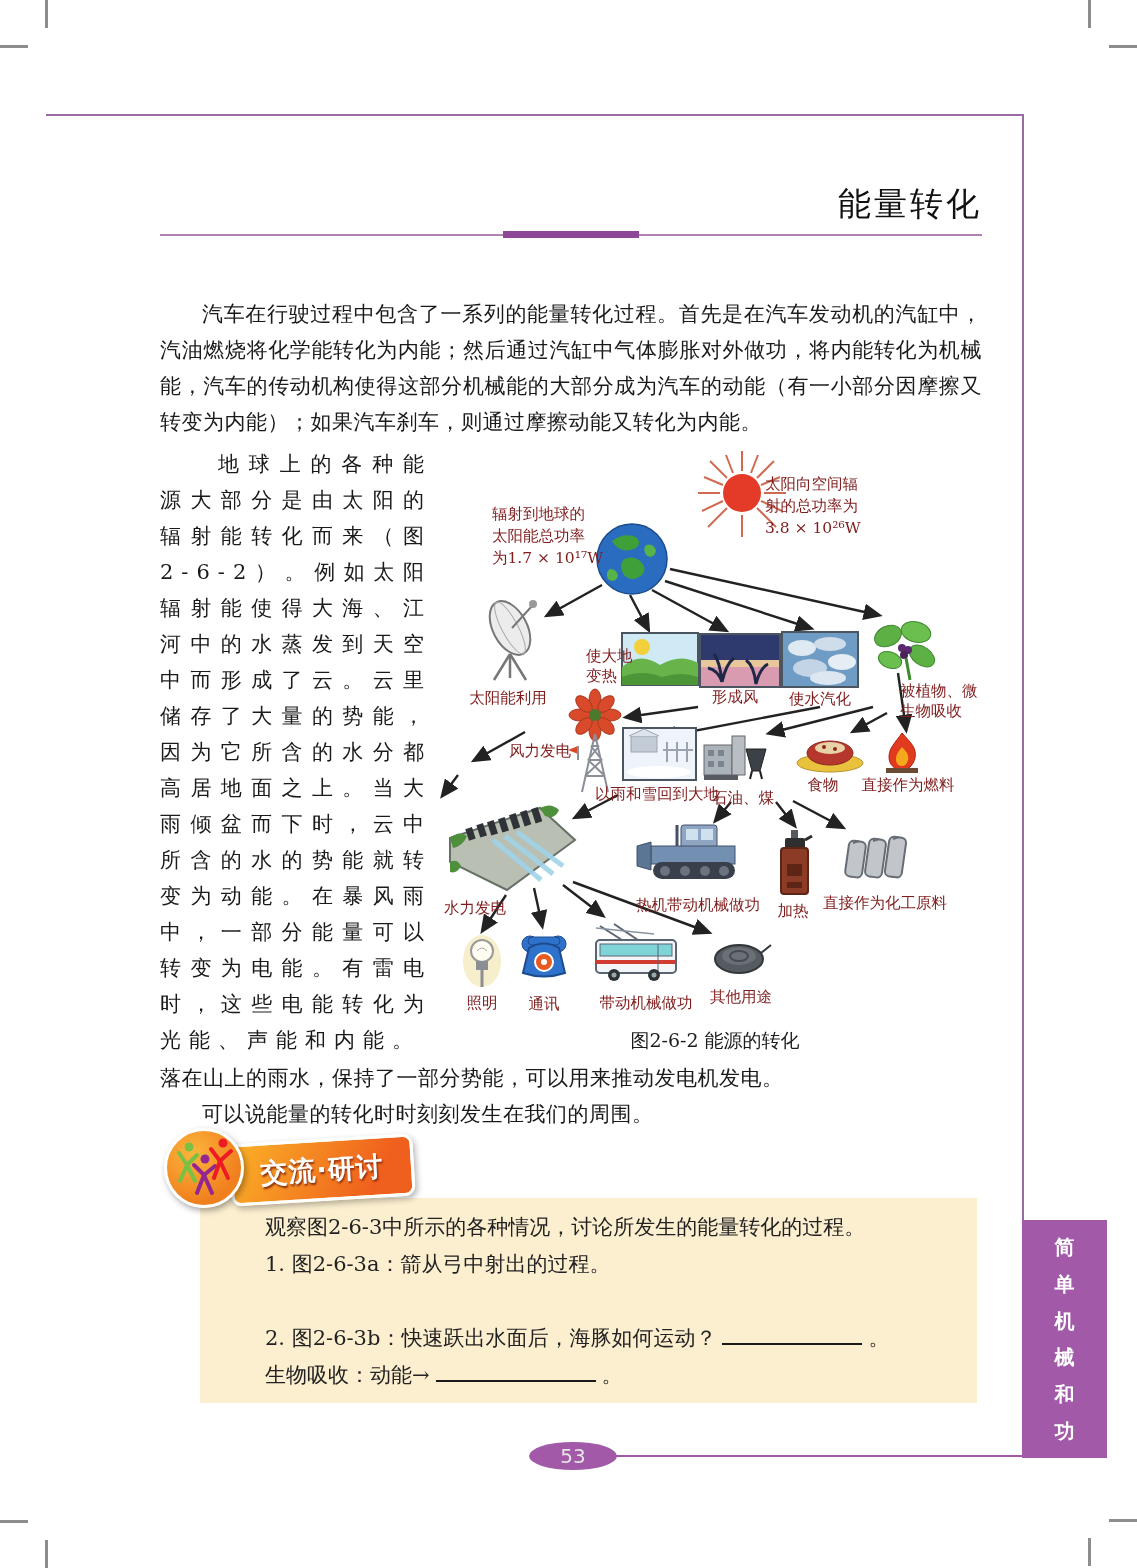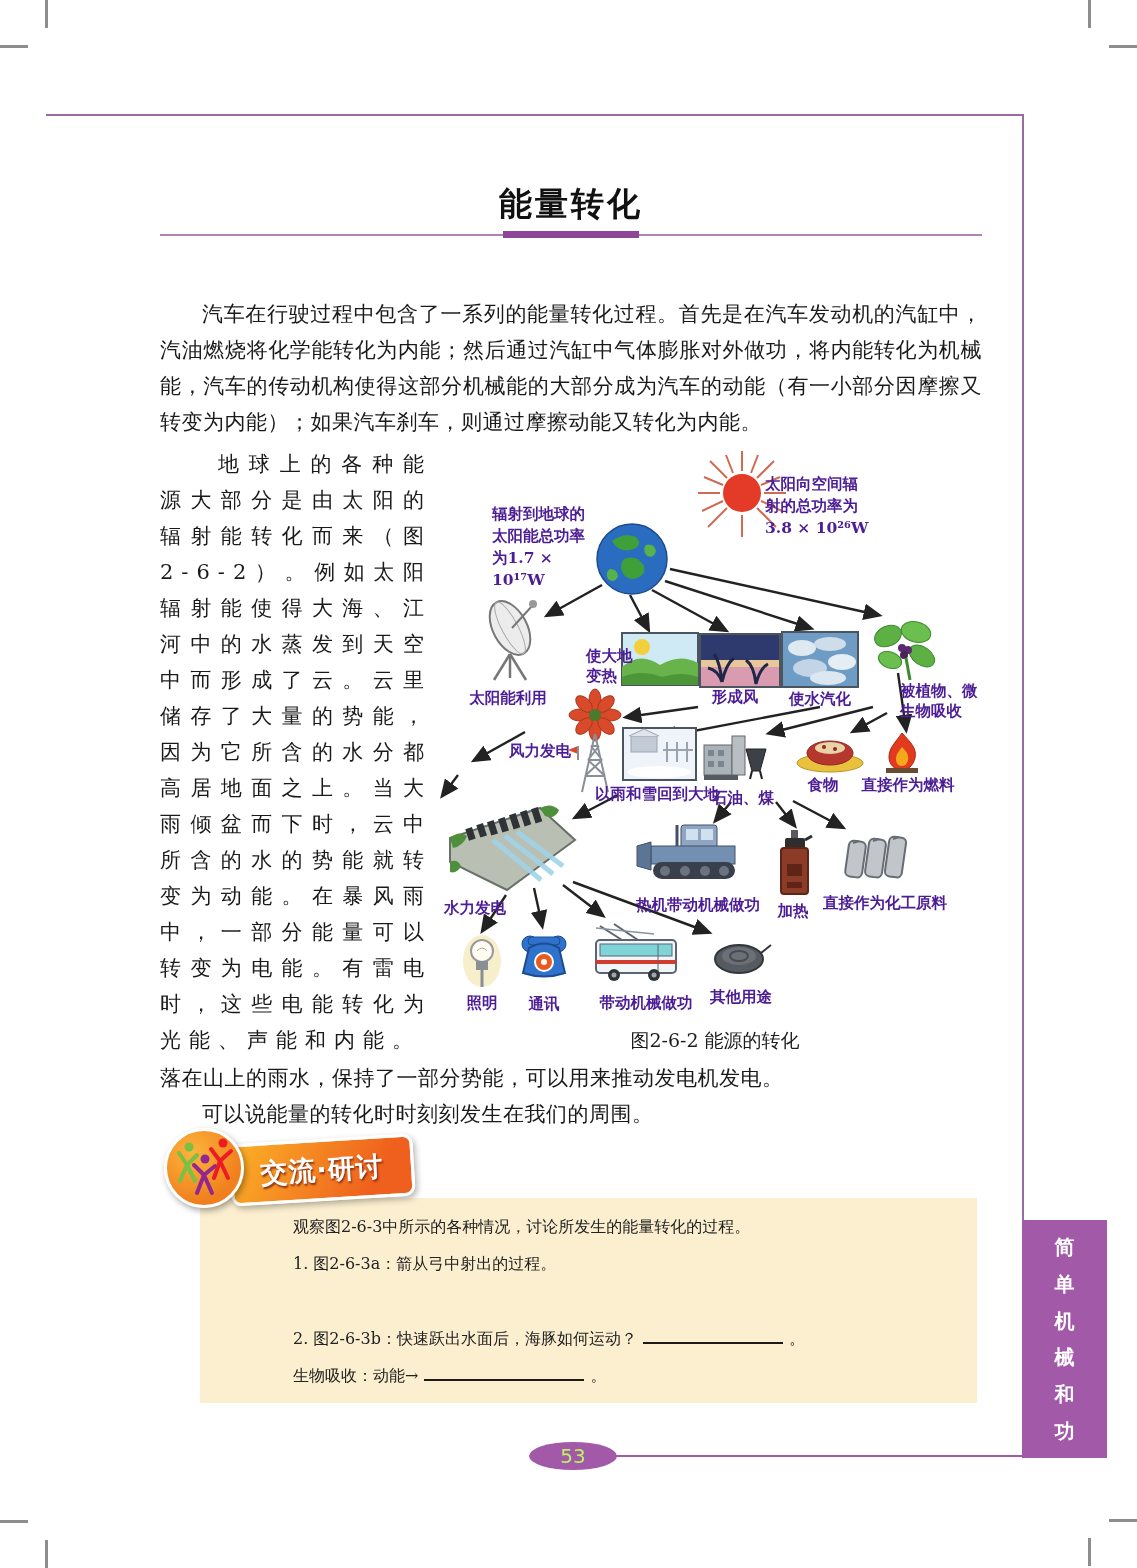--- a/index.html
+++ b/index.html
@@ -4,60 +4,60 @@
 <style>
   html,body{margin:0;padding:0;background:#ffffff;}
   .page{position:relative;width:1137px;height:1568px;background:#fff;overflow:hidden;
         font-family:"DejaVu Serif","Liberation Serif",serif;color:#1a1a1a;}
   
   .crop{position:absolute;background:#8d8d8d;}
   
   .frame-h{position:absolute;left:46px;top:114px;width:977px;height:2px;background:#9a6ba2;}
   .frame-v{position:absolute;left:1022px;top:114px;width:2px;height:1106px;background:#9a6ba2;}
   
-  .title{position:absolute;left:160px;top:182px;width:822px;text-align:center;
-         font-family:"DejaVu Sans","Liberation Sans",sans-serif;font-weight:bold;
+  .title{position:absolute;left:160px;top:182px;width:822px;text-align:right;
+         font-family:"DejaVu Sans","Liberation Sans",sans-serif;font-weight:normal;
          font-size:33px;letter-spacing:3px;color:#111;}
   .title-line-thin{position:absolute;left:160px;top:234px;width:822px;height:2px;background:#b083b5;}
   .title-line-thick{position:absolute;left:503px;top:231px;width:136px;height:7px;background:#8e4796;}
   
   .para{position:absolute;left:160px;width:822px;font-size:21px;line-height:36px;
         letter-spacing:.5px;text-align:justify;}
   .indent{text-indent:42px;}
   .leftcol{position:absolute;left:160px;top:446px;width:272px;font-size:21px;line-height:36px;
            letter-spacing:8px;text-align:justify;text-justify:inter-character;text-indent:58px;}
   
   .figure{position:absolute;left:430px;top:445px;width:570px;height:585px;}
-  .fl{position:absolute;font-size:15.5px;line-height:20px;text-align:center;color:#4c1d95;font-weight:bold;}
+  .fl{position:absolute;font-size:15.5px;line-height:20px;text-align:center;color:#7f1d1d;}
   .pre{white-space:pre-line;text-align:left;}
   .fig-caption{position:absolute;left:430px;top:1028px;width:570px;text-align:center;
                font-size:19px;color:#1c1c1c;}
   
   .badge-circle{position:absolute;left:164px;top:1128px;width:74px;height:74px;border-radius:50%;
     background:radial-gradient(circle at 35% 30%,#fcb53c,#f07f1d 70%);border:3px solid #fff;
     box-shadow:2px 3px 6px rgba(0,0,0,.35);z-index:6;}
   .badge-banner{position:absolute;left:230px;top:1139px;width:178px;height:56px;border-radius:10px;
     background:linear-gradient(120deg,#fbb227,#ef5f1d 80%);border:3px solid #fff;
     box-shadow:2px 3px 6px rgba(0,0,0,.3);transform:rotate(-3.5deg);z-index:5;
     display:flex;align-items:center;justify-content:center;}
   .badge-banner span{font-family:"DejaVu Sans","Liberation Sans",sans-serif;font-weight:bold;
     font-size:27px;color:#fff;text-shadow:1px 2px 2px #8d2d0e;letter-spacing:1px;}
   
   .disc-box{position:absolute;left:200px;top:1198px;width:777px;height:205px;background:#fcefd0;z-index:1;}
-  .disc-line{position:absolute;left:65px;font-size:16px;line-height:28px;color:#222;white-space:nowrap;margin-left:28px;}
+  .disc-line{position:absolute;left:65px;font-size:21px;line-height:28px;color:#222;white-space:nowrap;}
   .blank{display:inline-block;height:18px;border-bottom:2px solid #1a1a1a;margin:0 6px;}
   
   .side-tab{position:absolute;left:1022px;top:1220px;width:85px;height:238px;background:#a159a8;
     display:flex;flex-direction:column;justify-content:space-evenly;align-items:center;z-index:2;}
   .side-tab div{color:#fff;font-family:"DejaVu Sans","Liberation Sans",sans-serif;
     font-weight:bold;font-size:20px;line-height:20px;}
   
   .page-ellipse{position:absolute;left:529px;top:1442px;width:88px;height:28px;border-radius:50%;
     background:#a159a8;display:flex;align-items:center;justify-content:center;z-index:3;}
-  .page-ellipse span{color:#bef264;font-size:20px;font-family:"DejaVu Sans","Liberation Sans",sans-serif;}
+  .page-ellipse span{color:#e5e5e5;font-size:20px;font-family:"DejaVu Sans","Liberation Sans",sans-serif;}
   .page-line{position:absolute;left:612px;top:1455px;width:410px;height:2px;background:#a159a8;}
   svg{position:absolute;overflow:visible;}
 </style>
 </head>
 <body>
 
 <div class="page">
 
   <div class="crop" style="left:45px;top:0;width:3px;height:28px"></div>
   <div class="crop" style="left:0;top:45px;width:28px;height:3px"></div>

